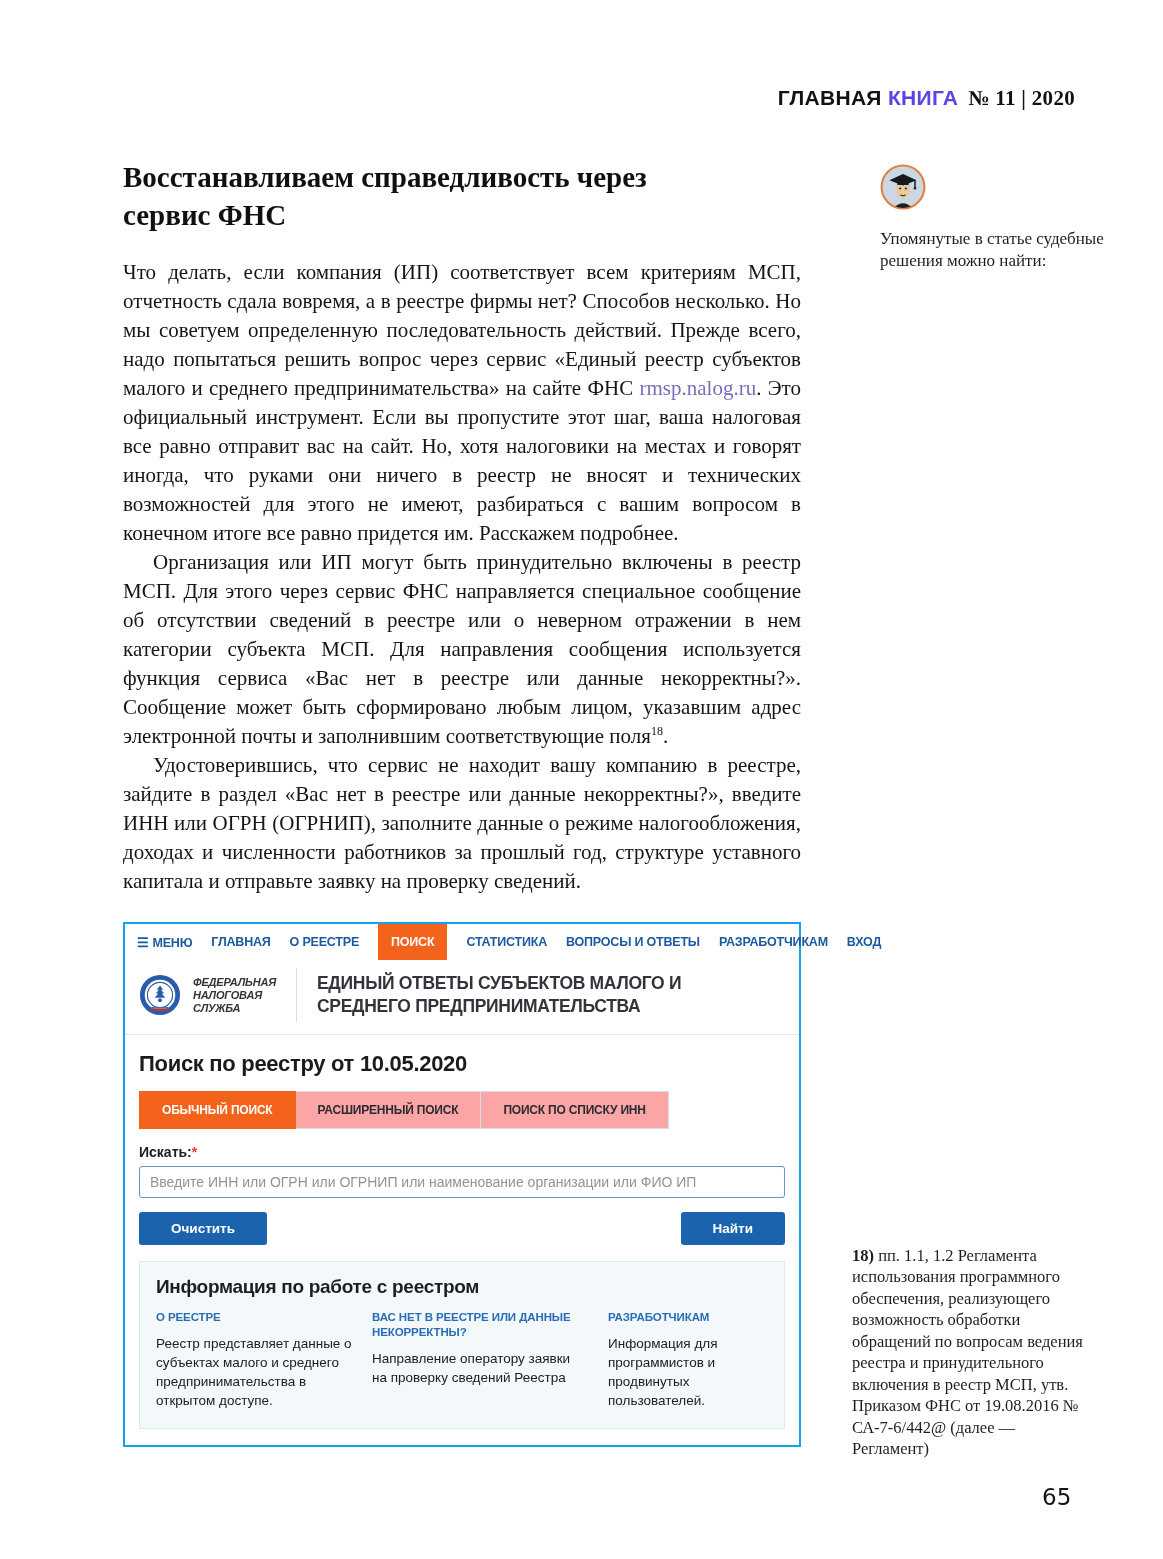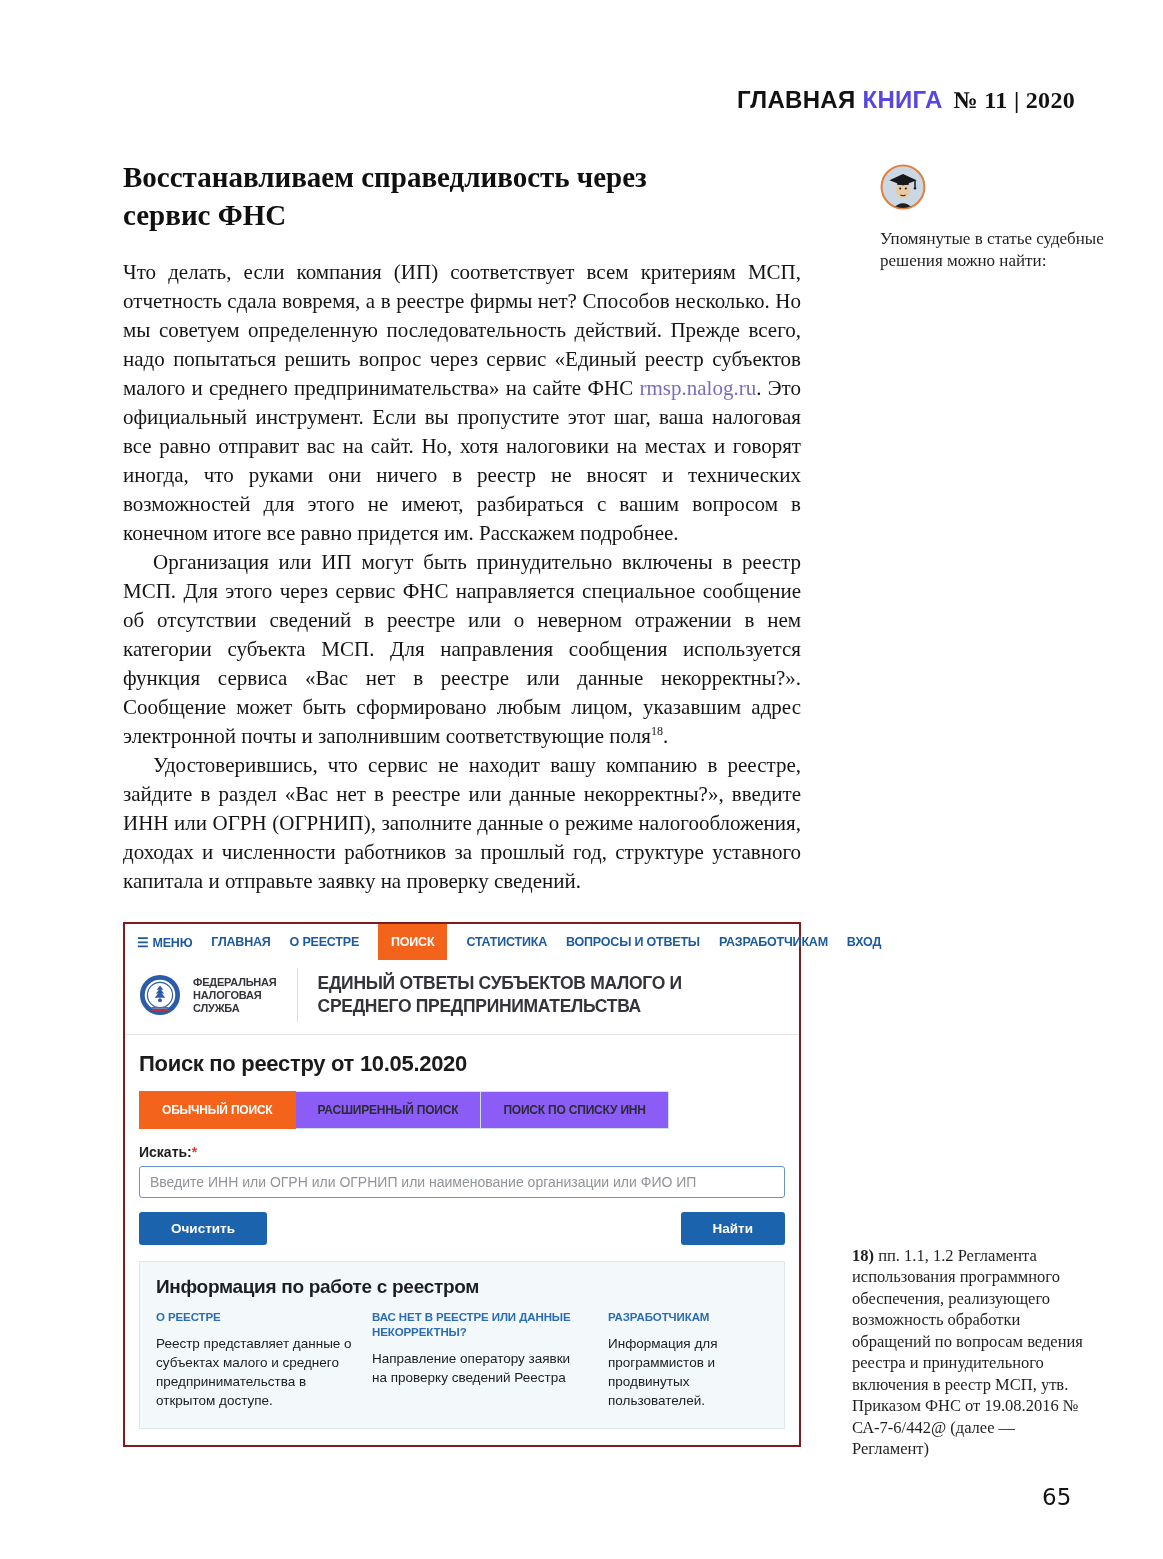--- a/index.html
+++ b/index.html
@@ -1,45 +1,45 @@
 <!DOCTYPE html>
 <html><head>
 <meta charset="utf-8">
 <style>
   html,body{margin:0;padding:0;background:#e9e9e9;}
   .page{position:relative;width:1163px;height:1559px;background:#ffffff;margin:0 auto;overflow:hidden;}
 
   
-  .mag-header{position:absolute;top:86px;right:88px;font-family:"Liberation Sans",sans-serif;font-weight:bold;font-size:24px;color:#121212;letter-spacing:.3px;white-space:nowrap;}
+  .mag-header{position:absolute;top:86px;right:88px;font-family:"Liberation Sans",sans-serif;font-weight:bold;font-size:21px;color:#121212;letter-spacing:.3px;white-space:nowrap;}
   .brand-purple{color:#5747e0;}
   .brand-issue{font-family:"Liberation Serif",serif;font-weight:bold;margin-left:4px;}
 
   
   .article{position:absolute;left:123px;top:158px;width:678px;}
   .title{font-family:"Liberation Serif",serif;font-weight:700;font-size:29px;line-height:38px;margin:0 0 24px 0;color:#101010;}
   .body-p{font-family:"Liberation Serif",serif;font-size:21px;line-height:29px;text-align:justify;margin:0;color:#151515;}
   .body-p.indent{text-indent:30px;}
   .body-link{color:#7b6cbd;text-decoration:none;cursor:pointer;}
   .fn-sup{font-size:12px;vertical-align:super;line-height:0;}
 
   
-  .fns{margin-top:26px;border:2px solid #7f1d1d;background:#ffffff;font-family:"Liberation Sans",sans-serif;box-sizing:border-box;width:678px;}
+  .fns{margin-top:26px;border:2px solid #0ea5e9;background:#ffffff;font-family:"Liberation Sans",sans-serif;box-sizing:border-box;width:678px;}
   .fns-menubar{display:flex;align-items:center;height:36px;padding:0 12px;gap:19px;background:#fff;}
   .fns-mi{color:#1b5a9e;font-weight:700;font-size:12.5px;letter-spacing:-.2px;white-space:nowrap;cursor:pointer;}
   .fns-mi .burger{font-size:13px;margin-right:4px;}
   .fns-mi.active{align-self:stretch;display:flex;align-items:center;background:#f4631c;color:#fff;padding:0 13px;}
   .fns-mi.login{margin-left:auto;}
   .fns-logo-row{display:flex;align-items:center;padding:8px 14px 12px 14px;gap:12px;border-bottom:1px solid #e4e4e4;}
-  .fns-logo-text{font-size:11px;font-weight:700;line-height:13px;color:#33333b;letter-spacing:-.2px;}
+  .fns-logo-text{font-size:11px;font-weight:700;line-height:13px;color:#33333b;letter-spacing:-.2px;font-style:italic;}
   .fns-divider{width:1px;height:54px;background:#ddd;margin:0 8px;}
   .fns-site-title{font-size:17.5px;font-weight:700;line-height:23px;color:#33333b;letter-spacing:-.3px;max-width:440px;}
   .fns-content{padding:12px 14px 16px 14px;}
   .fns-h2{font-size:22px;font-weight:700;color:#1b1b1b;letter-spacing:-.3px;margin:4px 0 14px 0;font-family:"Liberation Sans",sans-serif;}
   .fns-tabs{display:flex;}
-  .fns-tab{font-size:12px;font-weight:700;padding:11px 22px;border:1px solid #cfdfea;color:#2b2b33;background:#8b5cf6;letter-spacing:-.2px;cursor:pointer;white-space:nowrap;}
+  .fns-tab{font-size:12px;font-weight:700;padding:11px 22px;border:1px solid #cfdfea;color:#2b2b33;background:#fca5a5;letter-spacing:-.2px;cursor:pointer;white-space:nowrap;}
   .fns-tab + .fns-tab{border-left:none;}
   .fns-tab.active{background:#f4631c;color:#fff;border-color:#f4631c;}
   .fns-label{margin-top:15px;font-size:14px;font-weight:700;color:#1d1d1d;}
   .fns-star{color:#e03a2f;}
   .fns-input{margin-top:6px;width:100%;box-sizing:border-box;border:1px solid #6a93c8;border-radius:3px;height:32px;padding:0 10px;font-family:"Liberation Sans",sans-serif;font-size:14px;color:#555;background:#fff;outline:none;}
   .fns-input::placeholder{color:#8f9499;opacity:1;}
   .fns-btn-row{display:flex;justify-content:space-between;margin-top:14px;}
   .fns-btn{background:#1b63ac;color:#fff;font-weight:700;font-size:13.5px;padding:9px 32px;border-radius:3px;border:none;cursor:pointer;font-family:"Liberation Sans",sans-serif;}
   .fns-info{margin-top:16px;background:#f3f8fb;border:1px solid #dce8f0;padding:12px 16px 18px 16px;}
   .fns-info-h{font-size:19px;font-weight:700;color:#1d1d24;letter-spacing:-.3px;margin:2px 0 12px 0;}

